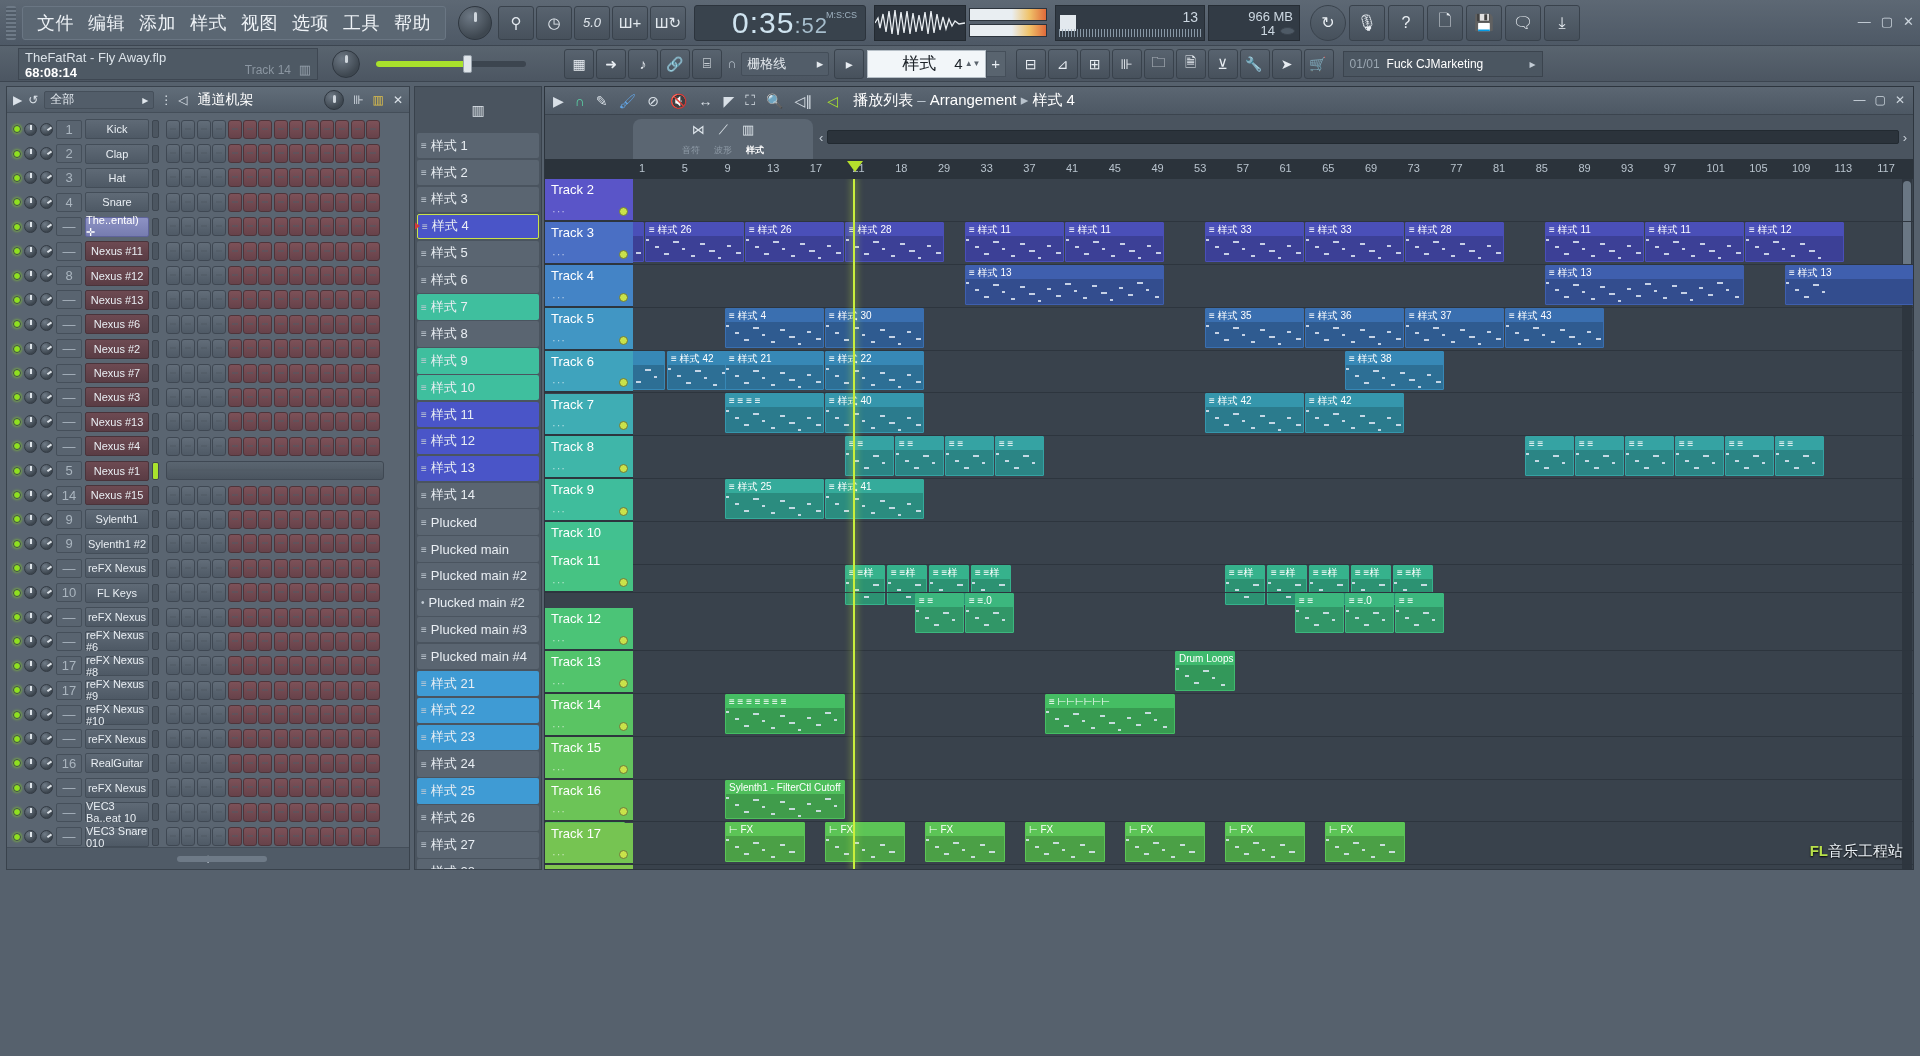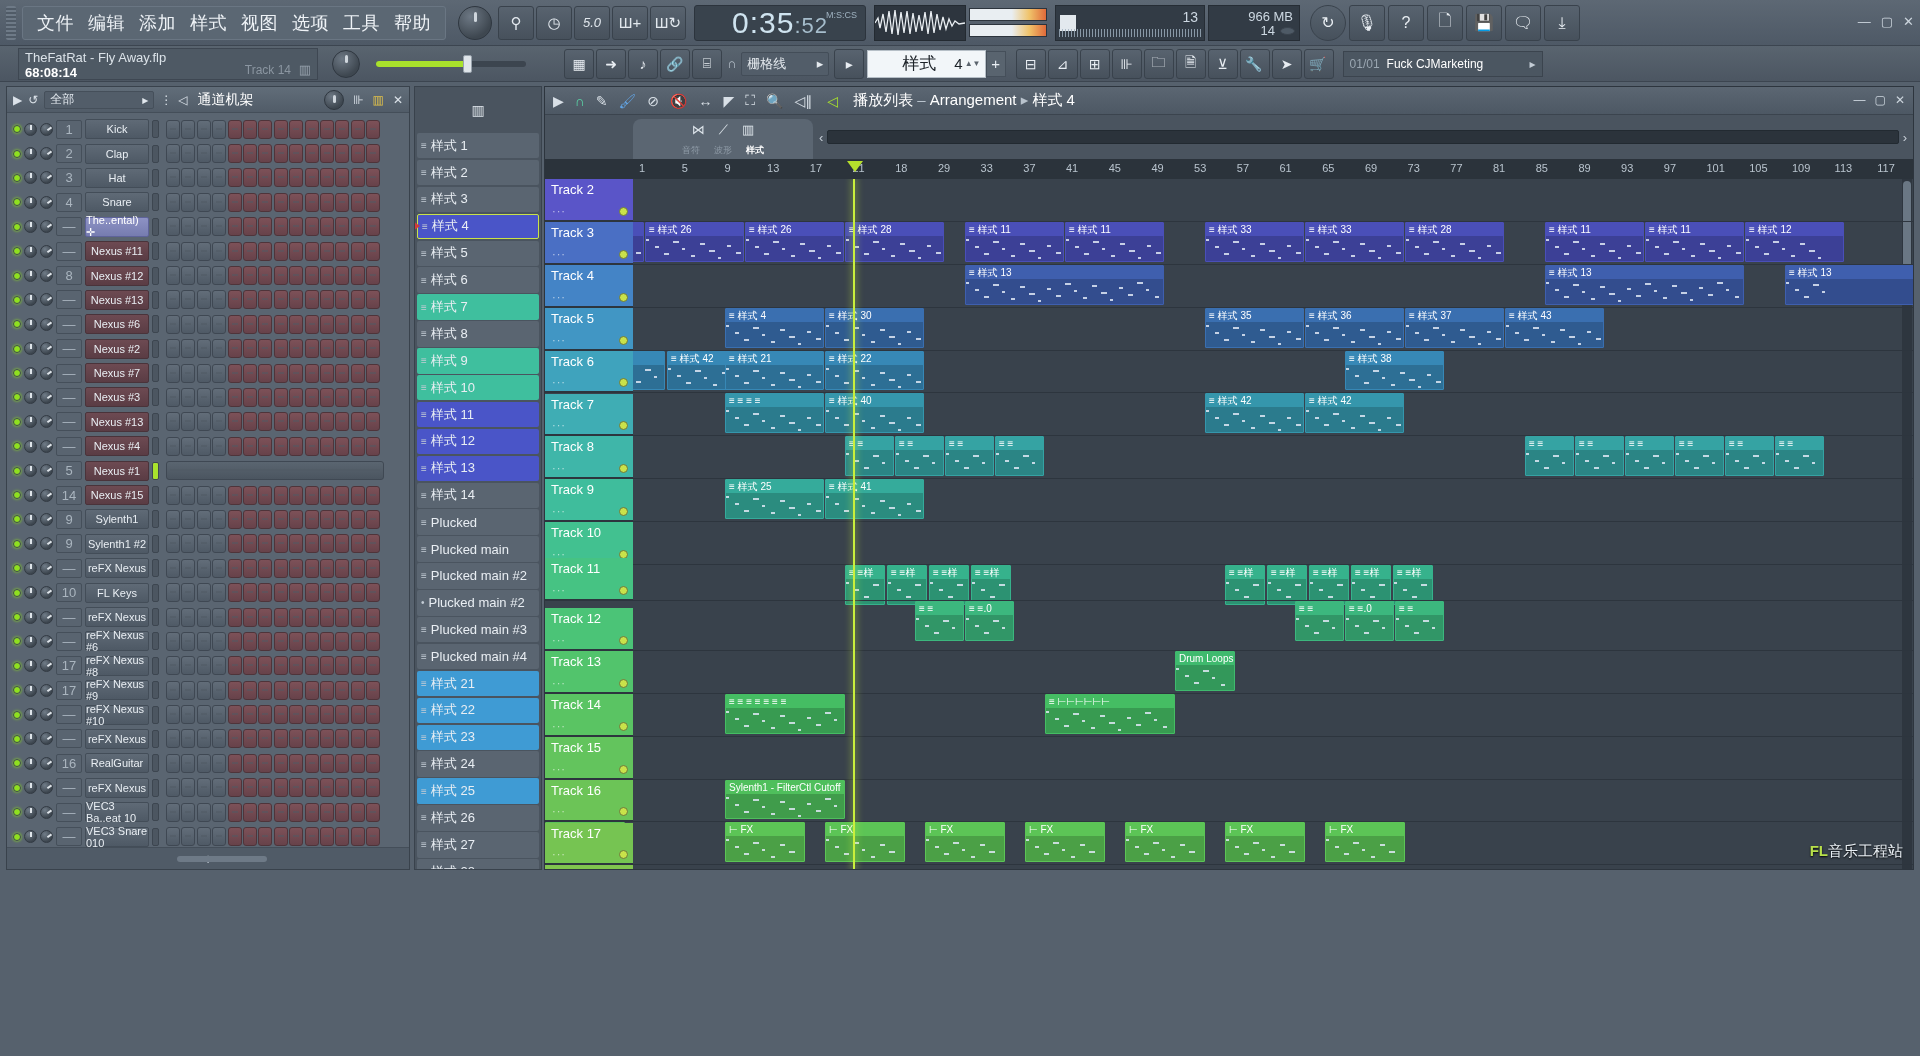--- a/index.html
+++ b/index.html
@@ -2080,21 +2080,21 @@
               <div class="lbl">≡ ≡样</div>
               <div class="body" style="background:rgba(0,0,0,.18)">
                 <div style="position:absolute;left:0px;top:3px;width:3px;height:2px;background:#dfe8f5;opacity:.85"></div>
                 <div style="position:absolute;left:9px;top:10px;width:4px;height:2px;background:#dfe8f5;opacity:.85"></div>
                 <div style="position:absolute;left:18px;top:17px;width:5px;height:2px;background:#dfe8f5;opacity:.85"></div>
                 <div style="position:absolute;left:27px;top:5.100000000000001px;width:6px;height:2px;background:#dfe8f5;opacity:.85"></div>
               </div>
             </div>
           </div>
         </div>
-        <div class="trow" style="top: 379px; height: 42.9px;">
+        <div class="trow" style="top: 371px; height: 42.9px;">
           <div class="thead" style="background:#46c383;height:42.9px">
             <span class="nm">Track 11</span>
             <span class="dots">···</span>
             <span class="knb"></span>
           </div>
           <div class="tbody" style="height:42.9px">
             <div class="clip" style="left: 370px; width: 49px; height: 39.9px; background: rgb(60, 183, 126); border: 1px solid rgb(60, 183, 126);">
               <div class="lbl">≡ ≡</div>
               <div class="body" style="background:rgba(0,0,0,.18)">
                 <div style="position:absolute;left:0px;top:3px;width:3px;height:2px;background:#dfe8f5;opacity:.85"></div>

